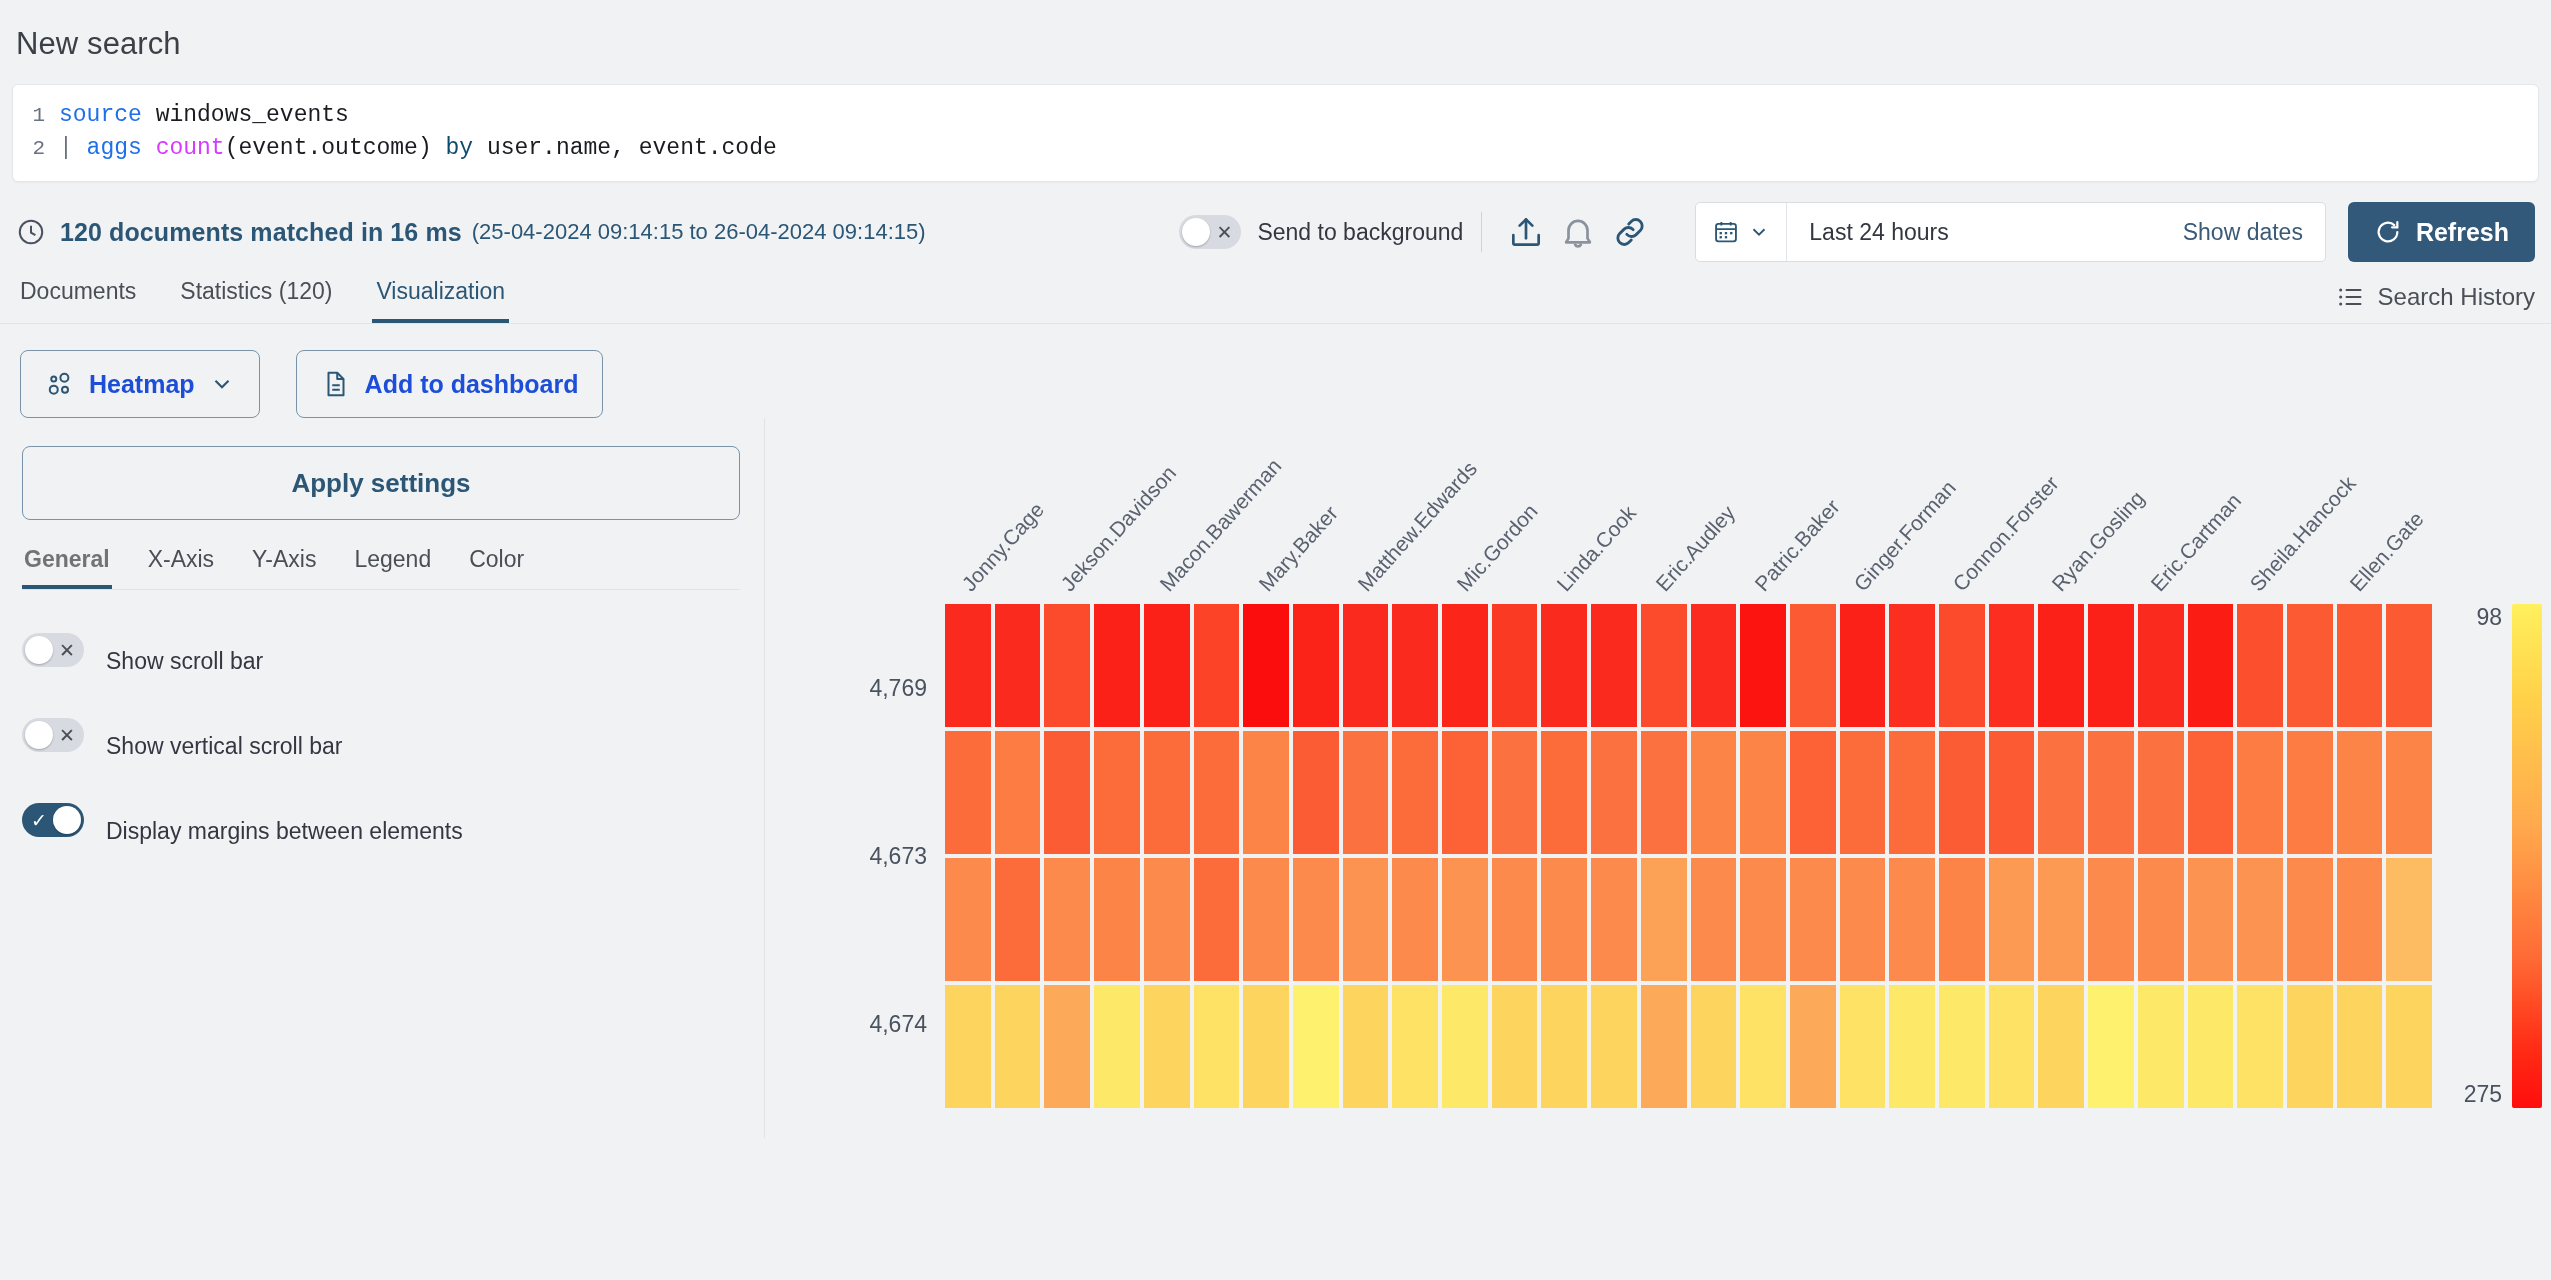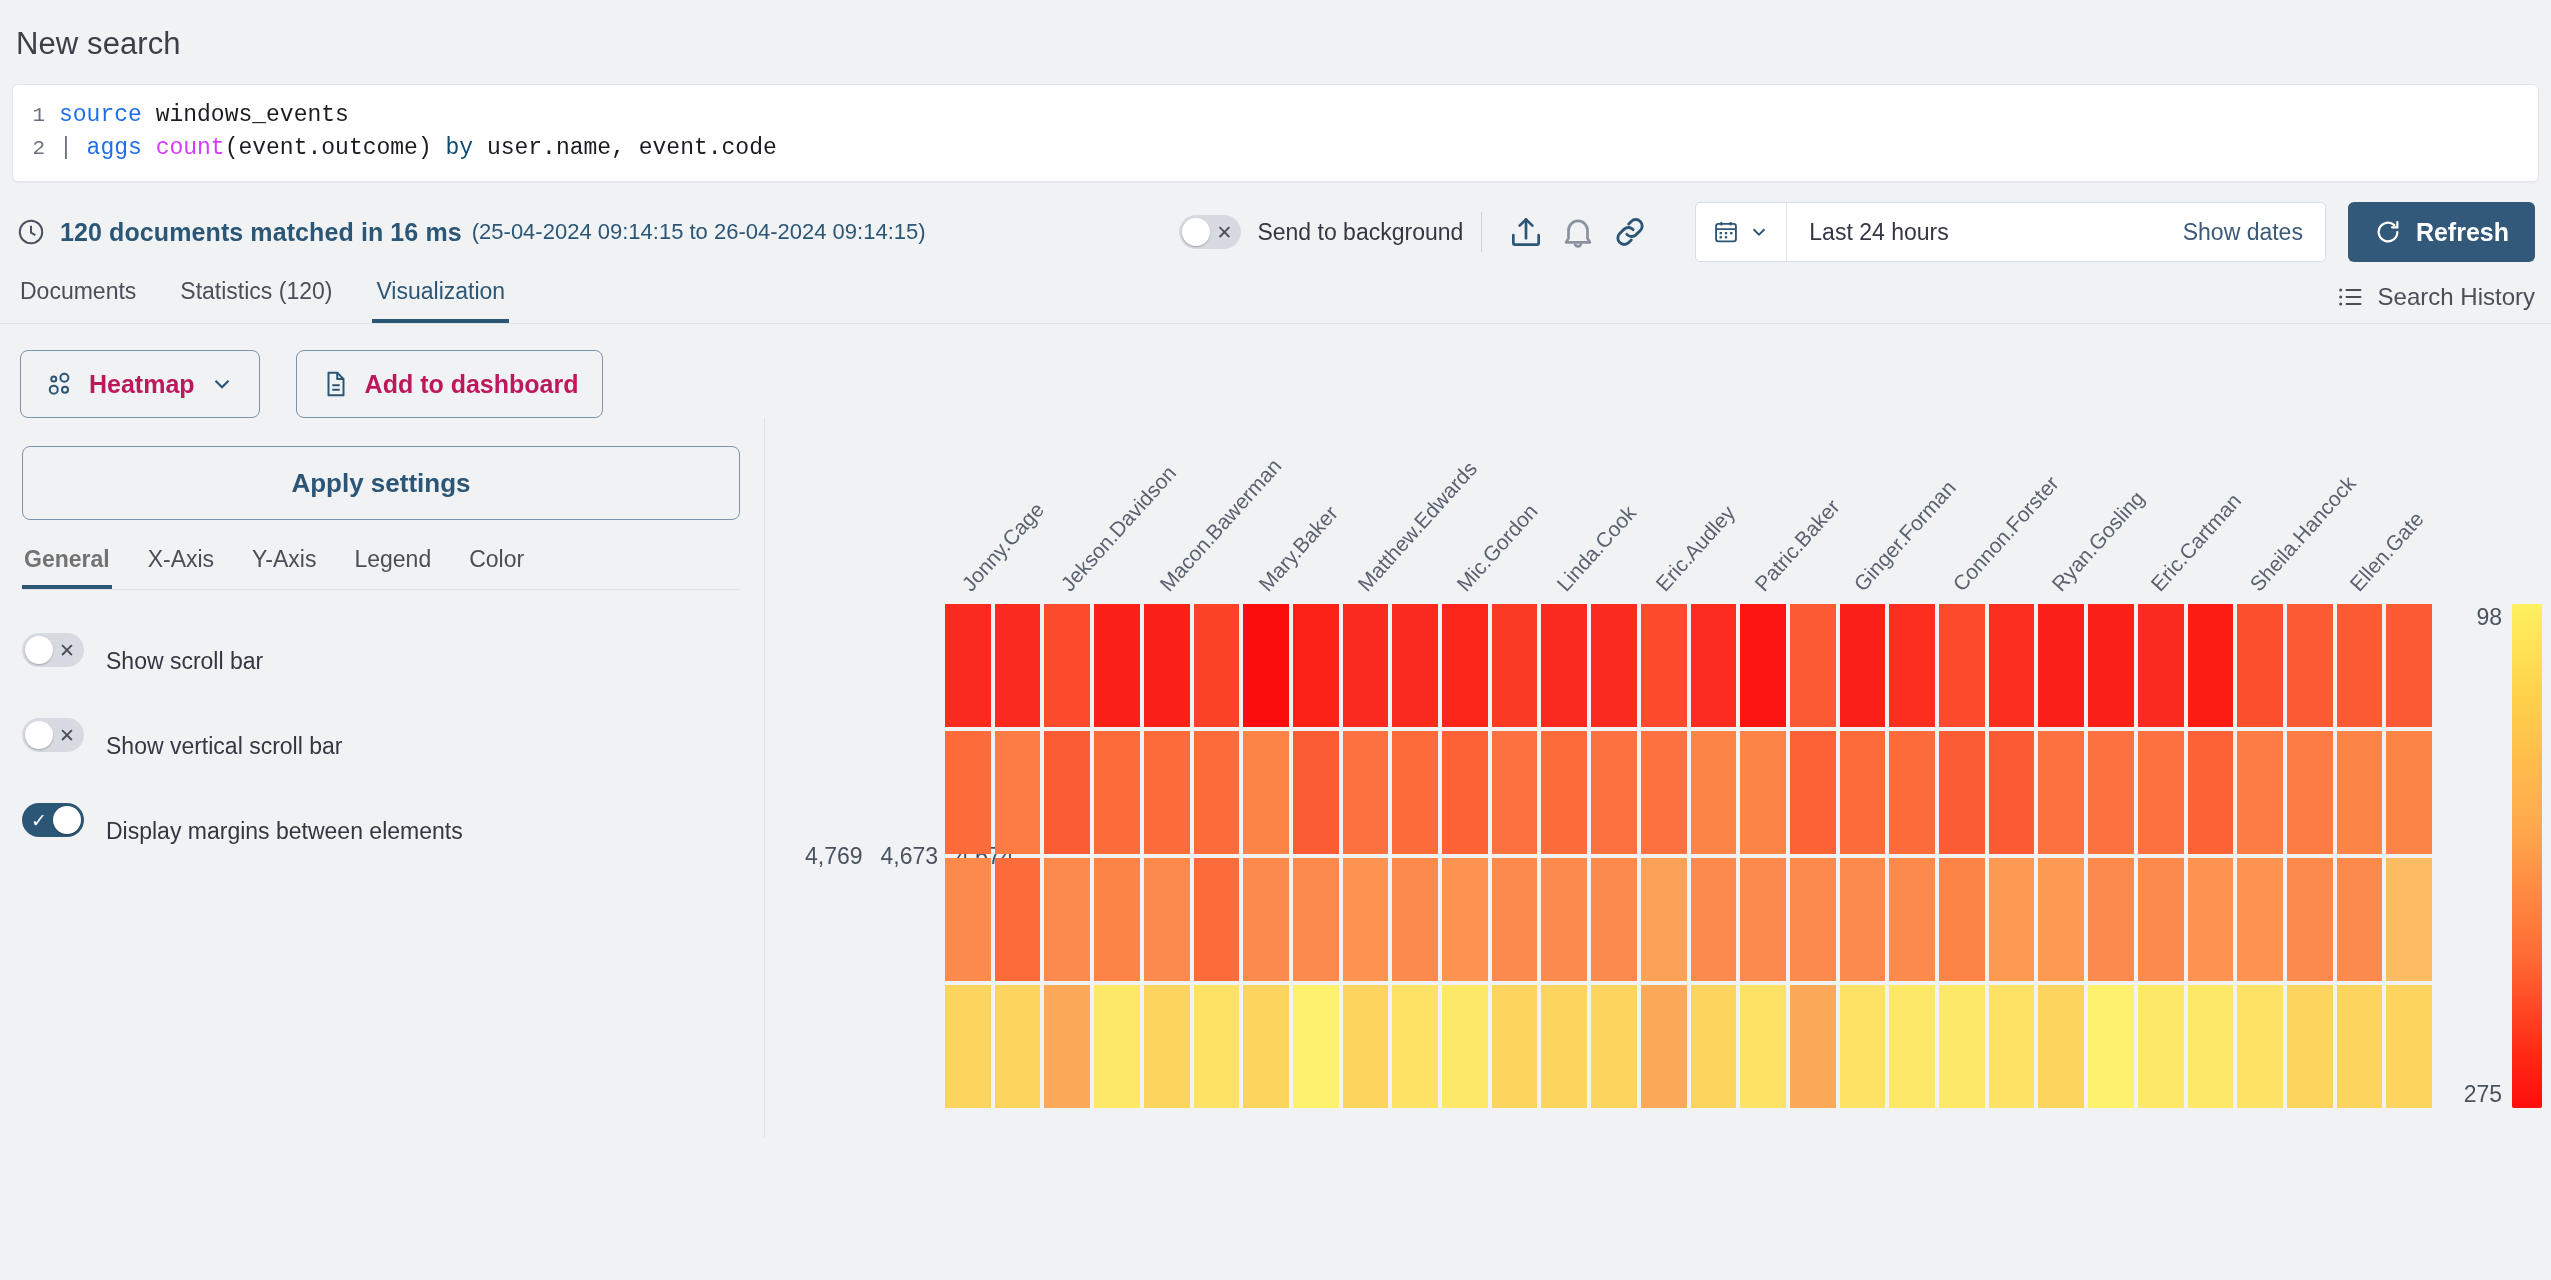--- a/index.html
+++ b/index.html
@@ -142,21 +142,21 @@
     font-size: 24px; font-weight: normal; color: #4A4F57;
     padding-bottom: 12px; cursor: pointer; white-space: nowrap;
   }
 
   
   .viz-toolbar { display: flex; gap: 36px; padding: 26px 16px 0 20px; }
   .ghost-btn {
     display: flex; align-items: center; gap: 14px;
     background: #F1F2F4; border: 1px solid #7A93AA;
     border-radius: 8px; height: 68px; padding: 0 24px;
-    font-size: 25px; font-weight: bold; color: #be185d;
+    font-size: 25px; font-weight: bold; color: #1d4ed8;
     font-family: "Liberation Sans", sans-serif;
     cursor: pointer; white-space: nowrap;
   }
 
   
   .main { display: flex; height: 720px; }
 
   .settings-panel {
     width: 765px; flex: none;
     padding: 28px 24px 0 22px;
@@ -201,21 +201,21 @@
     transform-origin: left bottom;
     transform: rotate(-48deg);
   }
 
   .plot-wrap {
     position: absolute; left: 0; top: 186px;
     right: 0; bottom: 30px; display: flex;
   }
   .ylabels {
     width: 140px; flex: none;
-    display: flex; 
+    display: flex; flex-direction: column;
     margin-left: 40px;
   }
   .ylab {
     flex: 1 1 0; display: flex;
     align-items: center; justify-content: flex-end;
     font-size: 23px; color: #4A5260;
     padding-right: 18px;
   }
   .grid {
     flex: 1 1 auto; display: flex; flex-direction: column;

